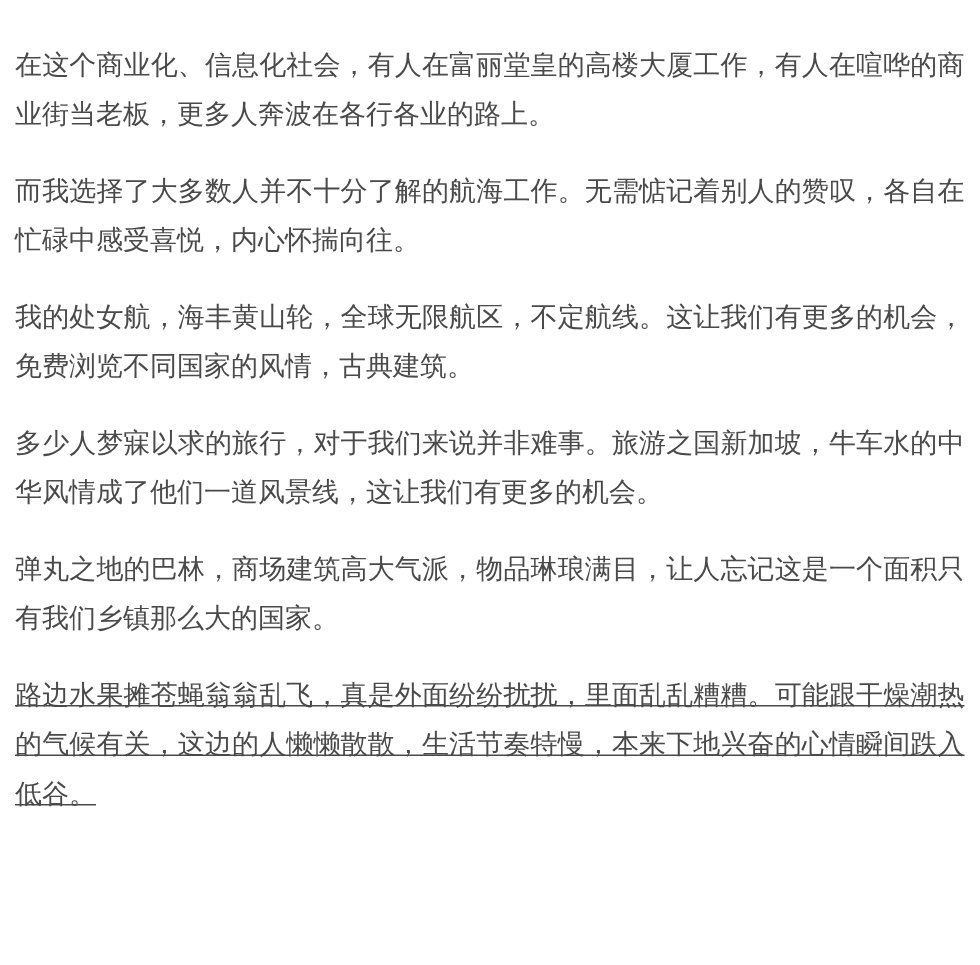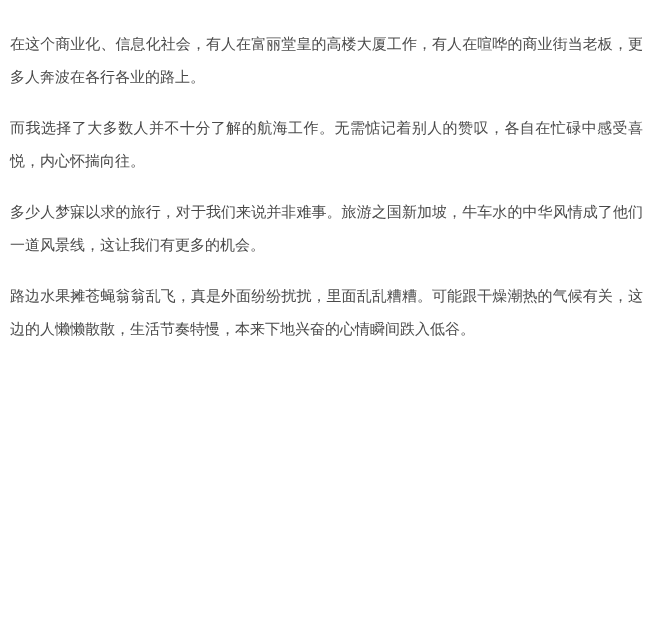--- a/index.html
+++ b/index.html
@@ -13,33 +13,36 @@
     overflow: hidden;
     font-family: "Liberation Sans", "DejaVu Sans", sans-serif;
   }
   .article {
     box-sizing: border-box;
     width: 653px;
     padding: 27px 10px 20px 10px;
   }
   .article p {
     margin: 0 0 18px 0;
-    font-size: 15px;
+    font-size: 18px;
     line-height: 33px;
     color: #4a4a4a;
     text-align: justify;
     text-justify: inter-ideograph;
     letter-spacing: 0px;
     word-break: break-all;
   }
   .article p:last-child {
     margin-bottom: 16px;
+    text-decoration: underline;
   }
 </style>
 </head>
 <body>
 
 <div class="article">
   <p>在这个商业化、信息化社会，有人在富丽堂皇的高楼大厦工作，有人在喧哗的商业街当老板，更多人奔波在各行各业的路上。</p>
   <p>而我选择了大多数人并不十分了解的航海工作。无需惦记着别人的赞叹，各自在忙碌中感受喜悦，内心怀揣向往。</p>
+  <p>我的处女航，海丰黄山轮，全球无限航区，不定航线。这让我们有更多的机会，免费浏览不同国家的风情，古典建筑。</p>
   <p>多少人梦寐以求的旅行，对于我们来说并非难事。旅游之国新加坡，牛车水的中华风情成了他们一道风景线，这让我们有更多的机会。</p>
+  <p>弹丸之地的巴林，商场建筑高大气派，物品琳琅满目，让人忘记这是一个面积只有我们乡镇那么大的国家。</p>
   <p>路边水果摊苍蝇翁翁乱飞，真是外面纷纷扰扰，里面乱乱糟糟。可能跟干燥潮热的气候有关，这边的人懒懒散散，生活节奏特慢，本来下地兴奋的心情瞬间跌入低谷。</p>
 </div>
 
 </body></html>

